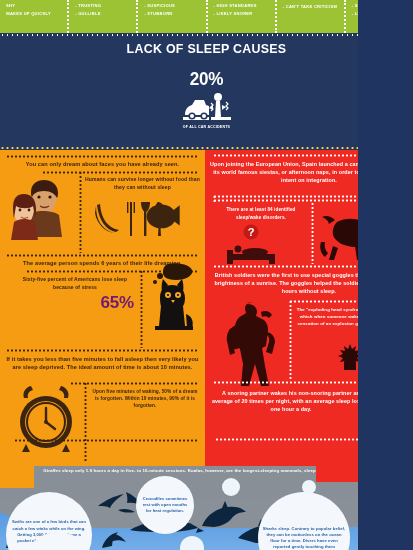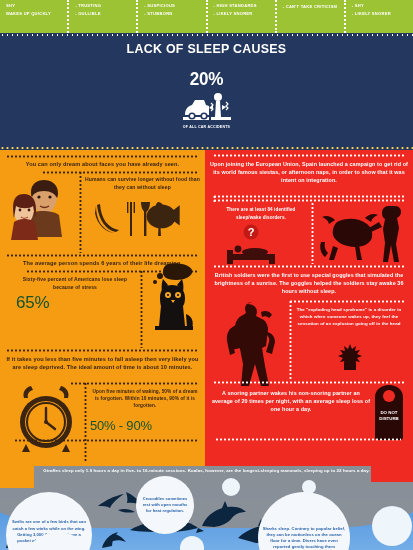--- a/index.html
+++ b/index.html
@@ -3,21 +3,21 @@
 <meta charset="utf-8">
 <style>
   * { box-sizing: border-box; margin: 0; padding: 0; }
   html, body { width: 413px; height: 550px; }
   body {
     font-family: "Liberation Sans", sans-serif;
     background: #1f3461;
     overflow: hidden;
     position: relative;
   }
-  .page { position: relative; width: 413px; height: 550px; overflow: hidden; }
+  .page { position: relative; width: 358px; height: 550px; overflow: hidden; }
 
   
   .green-strip {
     position: absolute; top: 0; left: 0; width: 413px; height: 33px;
     background: #9cc333;
     display: flex;
   }
   .green-col {
     flex: 1 1 0; position: relative;
     padding: 2px 4px 0 6px;
@@ -94,22 +94,22 @@
   .dark { color: #3b2410; }
   .white { color: #ffffff; }
 
   .ptext {
     position: absolute; font-weight: bold; text-align: center;
     line-height: 7.6px; letter-spacing: .1px;
   }
   .ptext.dk { color: #3b2410; }
   .ptext.wt { color: #ffffff; }
   .bignum {
-    position: absolute; font-weight: normal; text-align: left;
-    color: #14532d; letter-spacing: -.2px;
+    position: absolute; font-weight: bold; text-align: right;
+    color: #701a75; letter-spacing: -.2px;
   }
 
   
   .bottom {
     position: absolute; top: 466px; left: 0; width: 413px; height: 84px;
     background: linear-gradient(180deg, #3c84d6 0%, #4f93de 40%, #74aee8 100%);
     overflow: hidden;
   }
   .arc {
     position: absolute; left: -40px; top: -58px; width: 493px; height: 120px;
@@ -300,21 +300,20 @@
           <circle cx="32" cy="38" r="19" fill="none" stroke="#3b2410" stroke-width="2"></circle>
           <path d="M32 38V24" stroke="#3b2410" stroke-width="2.4" stroke-linecap="round"></path>
           <path d="M32 38l9 7" stroke="#3b2410" stroke-width="2.4" stroke-linecap="round"></path>
           <circle cx="32" cy="38" r="2" fill="#3b2410"></circle>
           <path d="M12 60l-4 8h8z" fill="#3b2410"></path>
           <path d="M52 60l4 8h-8z" fill="#3b2410"></path>
         </svg>
       </div>
 
       <div class="ptext dk" style="left:90px;top:238px;width:110px;font-size:4.7px;line-height:7px;">Upon five minutes of waking, 50% of a dream is forgotten. Within 10 minutes, 90% of it is forgotten.</div>
-      <div class="bignum" style="left:90px;top:268px;width:110px;font-size:13px;">50% - 90%</div>
 
       <div class="dashline-h dark" style="left:14px;top:289px;width:185px;"></div>
     </div>
 
     <div class="panel-right">
       <div class="dashline-h white" style="left:8px;top:4px;width:192px;"></div>
       <div class="ptext wt" style="left:5px;top:10px;width:198px;font-size:5.4px;line-height:8.2px;">Upon joining the European Union, Spain launched a campaign to get rid of its world famous siestas, or afternoon naps, in order to show that it was intent on integration.</div>
       <div class="dashline-h white" style="left:8px;top:45px;width:192px;"></div>
       <div class="dashline-h white" style="left:8px;top:49px;width:192px;"></div>
       <div class="dashline-v white" style="left:8px;top:45px;height:8px;"></div>

